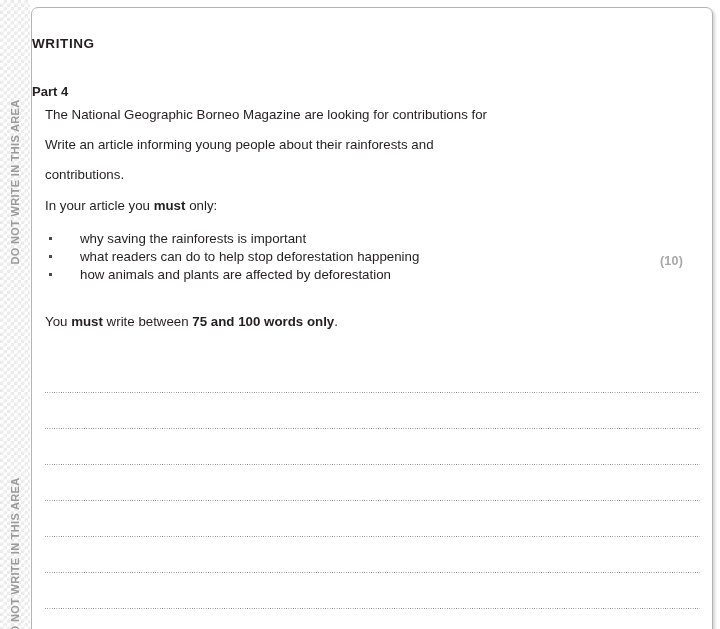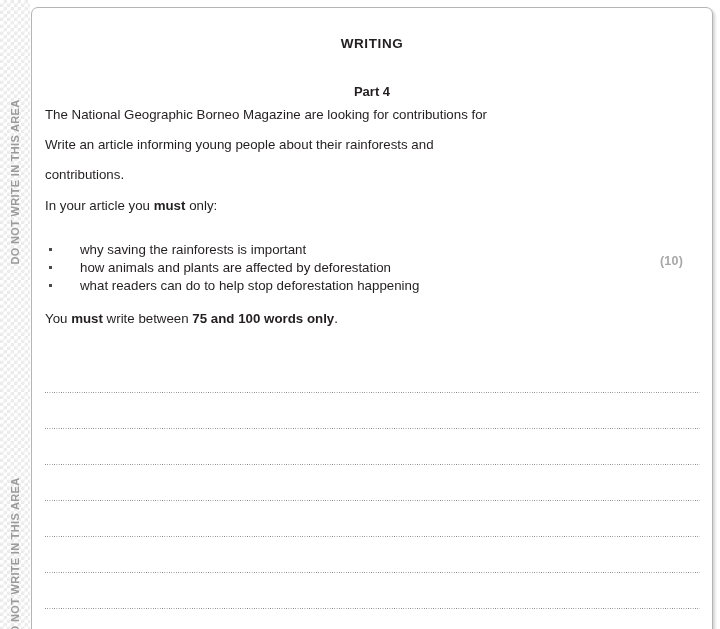--- a/index.html
+++ b/index.html
@@ -91,21 +91,21 @@
     border: 1px solid #b4b4b6;
     border-top-left-radius: 7px;
     border-top-right-radius: 7px;
     box-shadow: 2px 2px 3px rgba(0, 0, 0, 0.18);
     box-sizing: border-box;
   }
 
   
   .heading-block {
     padding-top: 29px;
-    text-align: center;
+    text-align: left;
   }
   .heading-main {
     font-size: 13.5px;
     font-weight: bold;
     color: #231f20;
     letter-spacing: 0.6px;
     line-height: 1;
   }
   .heading-sub {
     margin-top: 34px;
@@ -127,21 +127,21 @@
     color: #231f20;
     line-height: 30px;
     white-space: nowrap;
   }
   .para b { font-weight: bold; }
 
   .prompt-line { line-height: 31px; }
 
   
   .bullets {
-    margin: 20px 0 0 0;
+    margin: 9px 0 0 0;
     padding: 0;
     list-style: none;
   }
   .bullets li {
     position: relative;
     padding-left: 35px;
     font-size: 13.3px;
     color: #231f20;
     line-height: 18px;
     white-space: nowrap;
@@ -149,21 +149,21 @@
   .bullets li .bullet-dot {
     position: absolute;
     left: 4px;
     top: 7px;
     width: 3px;
     height: 3px;
     background: #4a4a4a;
   }
 
   .closing-line {
-    margin-top: 14px;
+    margin-top: 28px;
     font-size: 13.3px;
     color: #231f20;
     line-height: 20px;
     white-space: nowrap;
   }
   .closing-line b { font-weight: bold; }
 
   
   .marks {
     position: absolute;
@@ -233,25 +233,25 @@
 
       <div class="para prompt-line"><span>In your article you </span><b>must</b><span> only:</span></div>
 
       <ul class="bullets">
         <li>
           <span class="bullet-dot"></span>
           <span>why saving the rainforests is important</span>
         </li>
         <li>
           <span class="bullet-dot"></span>
-          <span>how animals and plants are affected by deforestation</span>
+          <span>what readers can do to help stop deforestation happening</span>
         </li>
         <li>
           <span class="bullet-dot"></span>
-          <span>what readers can do to help stop deforestation happening</span>
+          <span>how animals and plants are affected by deforestation</span>
         </li>
       </ul>
 
       <div class="closing-line"><span>You </span><b>must</b><span> write between </span><b>75 and 100 words only</b><span>.</span></div>
 
     </div>
 
     <div class="marks">(10)</div>
 
     <div class="answer-lines">

